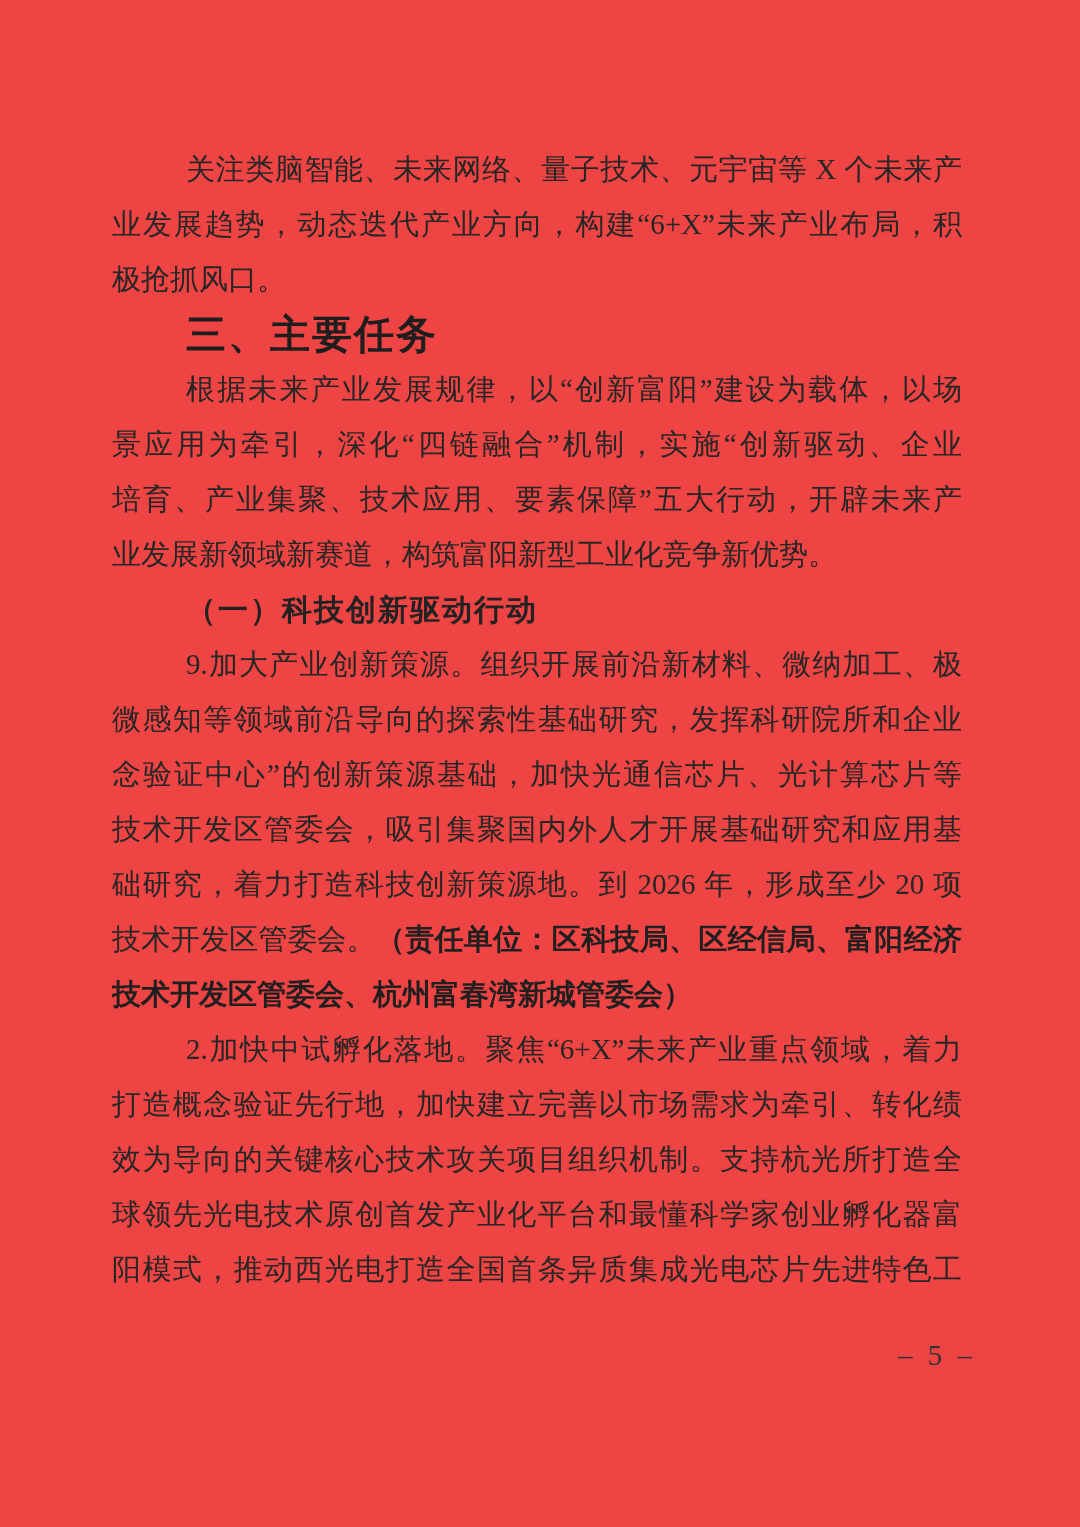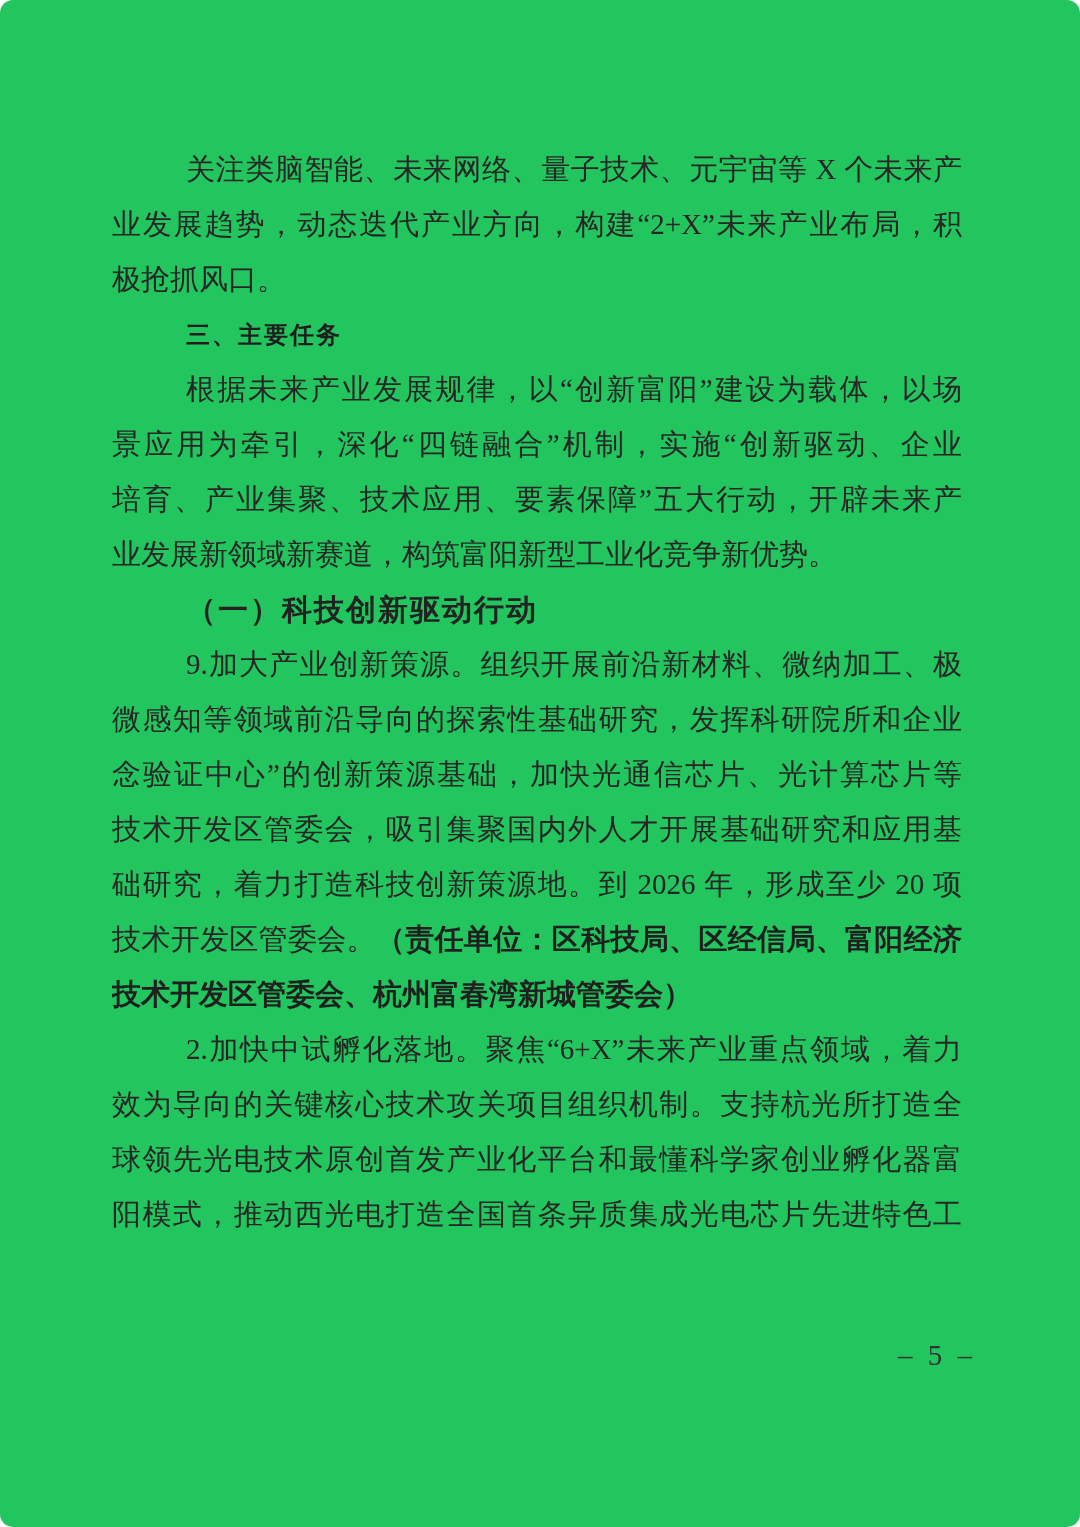--- a/index.html
+++ b/index.html
@@ -4,24 +4,23 @@
 <style>
   html, body {
     margin: 0;
     padding: 0;
     background: #ffffff;
   }
   .page {
     position: relative;
     width: 1080px;
     height: 1527px;
-    background: #22c55e;
+    background: #ef4444;
     overflow: hidden;
     font-family: "Liberation Serif", "DejaVu Serif", serif;
-    border-radius: 13px;
   }
   .text-block {
     position: absolute;
     left: 112px;
     top: 142px;
     width: 850px;
   }
   .line {
     margin: 0;
     padding: 0;
@@ -37,21 +36,21 @@
   .line.first {
     text-indent: 74px;
   }
   .line.end {
     text-align: right;
     text-align-last: left;
   }
   .heading-main {
     font-family: "Liberation Sans", "DejaVu Sans", sans-serif;
     font-weight: bold;
-    font-size: 24px;
+    font-size: 40px;
     color: #1e1e1e;
     letter-spacing: 2px;
   }
   .heading-sub {
     font-weight: bold;
     font-size: 30px;
     color: #222222;
     letter-spacing: 2px;
   }
   .bold {
@@ -69,41 +68,42 @@
     letter-spacing: 4px;
   }
 </style>
 </head>
 <body>
 
 <div class="page">
   <main class="text-block">
 
     <p class="line first">关注类脑智能、未来网络、量子技术、元宇宙等 X 个未来产</p>
-    <p class="line">业发展趋势，动态迭代产业方向，构建“2+X”未来产业布局，积</p>
+    <p class="line">业发展趋势，动态迭代产业方向，构建“6+X”未来产业布局，积</p>
     <p class="line end">极抢抓风口。</p>
 
     <h2 class="line first end heading-main">三、主要任务</h2>
 
     <p class="line first">根据未来产业发展规律，以“创新富阳”建设为载体，以场</p>
     <p class="line">景应用为牵引，深化“四链融合”机制，实施“创新驱动、企业</p>
     <p class="line">培育、产业集聚、技术应用、要素保障”五大行动，开辟未来产</p>
     <p class="line end">业发展新领域新赛道，构筑富阳新型工业化竞争新优势。</p>
 
     <h3 class="line first end heading-sub">（一）科技创新驱动行动</h3>
 
     <p class="line first">9.加大产业创新策源。组织开展前沿新材料、微纳加工、极</p>
     <p class="line">微感知等领域前沿导向的探索性基础研究，发挥科研院所和企业</p>
     <p class="line">念验证中心”的创新策源基础，加快光通信芯片、光计算芯片等</p>
     <p class="line">技术开发区管委会，吸引集聚国内外人才开展基础研究和应用基</p>
     <p class="line">础研究，着力打造科技创新策源地。到 2026 年，形成至少 20 项</p>
     <p class="line"><span>技术开发区管委会。</span><span class="bold">（责任单位：区科技局、区经信局、富阳经济</span></p>
     <p class="line end bold">技术开发区管委会、杭州富春湾新城管委会）</p>
 
     <p class="line first">2.加快中试孵化落地。聚焦“6+X”未来产业重点领域，着力</p>
+    <p class="line">打造概念验证先行地，加快建立完善以市场需求为牵引、转化绩</p>
     <p class="line">效为导向的关键核心技术攻关项目组织机制。支持杭光所打造全</p>
     <p class="line">球领先光电技术原创首发产业化平台和最懂科学家创业孵化器富</p>
     <p class="line">阳模式，推动西光电打造全国首条异质集成光电芯片先进特色工</p>
 
   </main>
 
   <div class="page-number">– 5 –</div>
 </div>
 
 </body></html>

